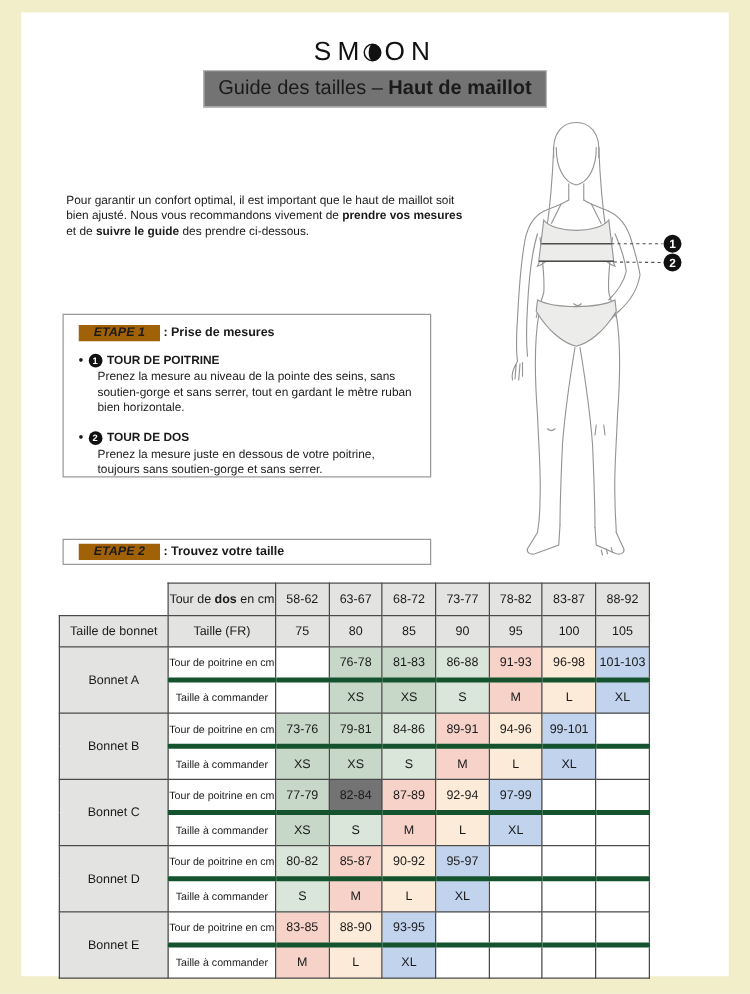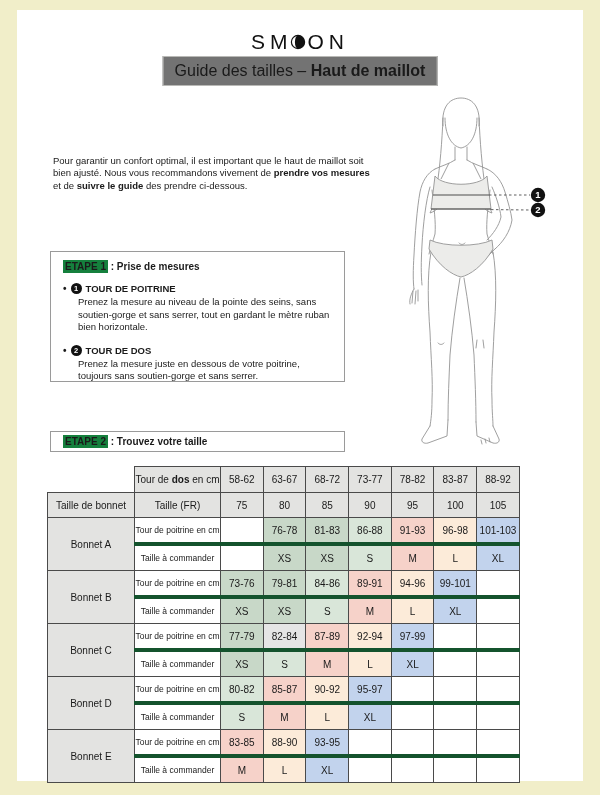--- a/index.html
+++ b/index.html
@@ -21,21 +21,21 @@
 
   .intro{position:absolute;left:36px;top:135px;width:324px;font-size:9.5px;line-height:1.34;}
   .intro b{font-weight:bold;}
   .help{position:absolute;left:36px;top:184px;width:324px;font-size:9.5px;line-height:1.34;}
   .help .ttl{font-weight:bold;}
 
   .etape-box{position:absolute;left:33px;width:295px;border:1px solid #9a9a9a;box-sizing:border-box;background:#fff;}
   .etape1{top:241px;height:131px;padding:9px 12px 0 12px;}
   .etape2{top:421px;height:21px;padding:4px 12px;}
   .etape-head{font-size:10px;font-weight:bold;}
-  .hl{background:#15803d;padding:1px 2px;font-weight:bold;}
+  .hl{background:#a16207;padding:1px 12px;font-weight:bold;font-style:italic;}
 
   .step{margin-top:11px;font-size:9.5px;}
   .step-head{display:flex;align-items:center;gap:4px;font-weight:bold;}
   .bullet{font-size:10px;}
   .numcircle{display:inline-block;width:11px;height:11px;border-radius:50%;background:#111;color:#fff;
     font-size:7.5px;line-height:11px;text-align:center;font-weight:bold;flex:0 0 auto;}
   .step-text{margin:2px 0 0 15px;line-height:1.32;}
 
   .figure{position:absolute;left:372px;top:80px;width:200px;height:372px;}
 
@@ -217,21 +217,21 @@
           <td style="background: rgb(217, 230, 217);">S</td>
           <td style="background: rgb(246, 210, 201);">M</td>
           <td style="background: rgb(252, 235, 217);">L</td>
           <td style="background: rgb(194, 211, 237);">XL</td>
           <td></td>
         </tr>
         <tr class="prow">
           <td class="hdr bname" rowspan="2">Bonnet C</td>
           <td class="sublabel">Tour de poitrine en cm</td>
           <td style="background: rgb(200, 216, 200);">77-79</td>
-          <td style="background: #e5e5e5;">82-84</td>
+          <td style="background: #737373;">82-84</td>
           <td style="background: rgb(246, 210, 201);">87-89</td>
           <td style="background: rgb(252, 235, 217);">92-94</td>
           <td style="background: rgb(194, 211, 237);">97-99</td>
           <td></td>
           <td></td>
         </tr>
         <tr class="trow">
           <td class="sublabel">Taille à commander</td>
           <td style="background: rgb(200, 216, 200);">XS</td>
           <td style="background: rgb(217, 230, 217);">S</td>

